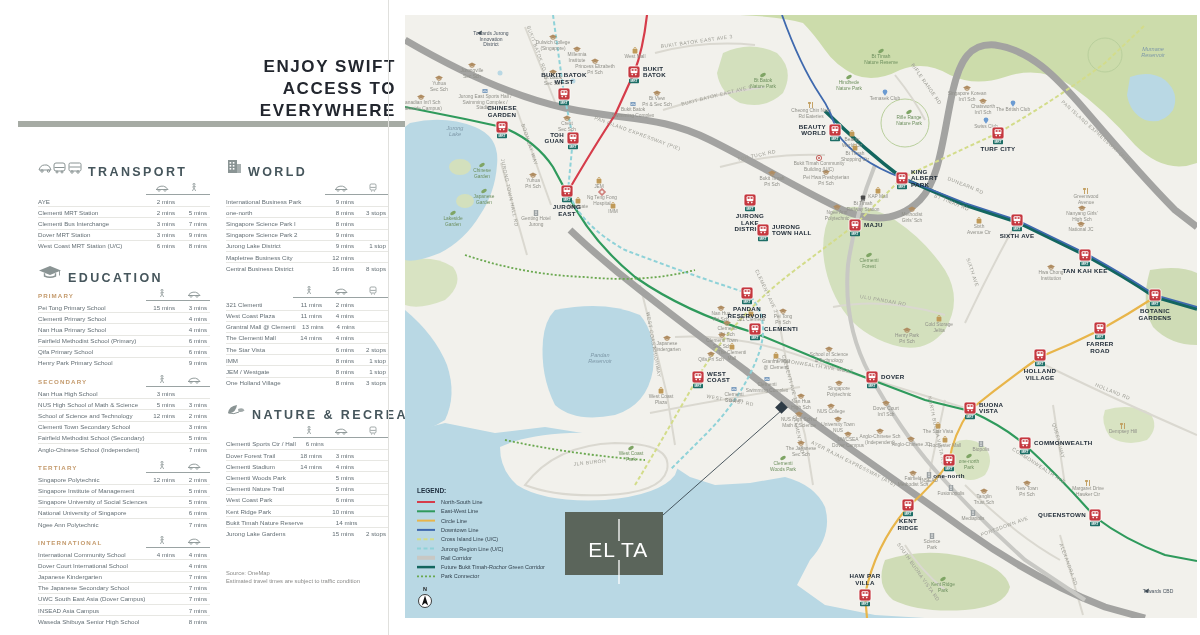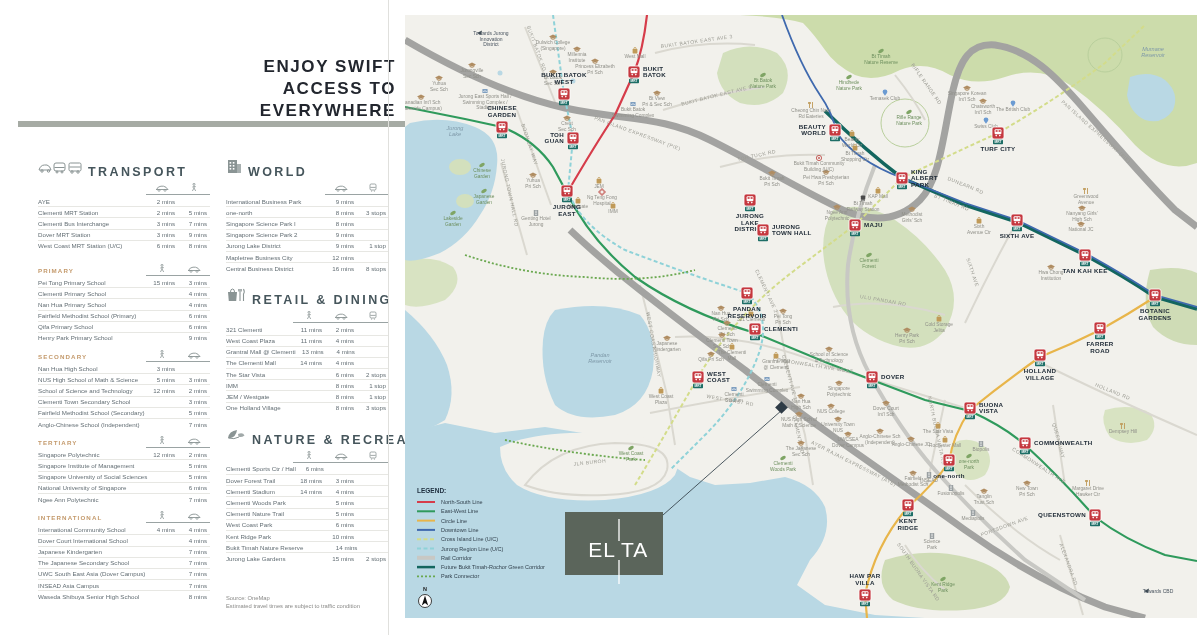--- a/index.html
+++ b/index.html
@@ -102,20 +102,28 @@
               <span class="val">9 mins</span>
             </div>
             <div class="row">
               <span class="nm">West Coast MRT Station (U/C)</span>
               <span class="val">6 mins</span>
               <span class="val">8 mins</span>
             </div>
           </div>
         </div>
         <div class="section">
+          <div class="sec-head">
+            <span><svg width="24" height="14" viewBox="0 0 24 14">
+                <polygon points="12,1 23,5.5 12,10 1,5.5" fill="#8a9494"></polygon>
+                <path d="M6.5 8.2 L6.5 11 Q12 13.6 17.5 11 L17.5 8.2" fill="none" stroke="#8a9494" stroke-width="1.4"></path>
+                <line x1="21.5" y1="6" x2="21.5" y2="10.5" stroke="#8a9494" stroke-width="0.9"></line>
+              </svg></span>
+            <span class="sec-title">EDUCATION</span>
+          </div>
           <div class="grp">
             <div class="grp-head">
               <span class="grp-label">PRIMARY</span>
               <span class="grp-cols">
                 <span class="colslot">
                   <svg width="8" height="9" viewBox="0 0 8 9">
                     <circle cx="4" cy="1.3" r="1" fill="none" stroke="#8a9494" stroke-width="0.8"></circle>
                     <path d="M4 2.5 L4 5 M4 5 L2.4 8 M4 5 L5.7 8 M2.3 4 L5.8 3.6" fill="none" stroke="#8a9494" stroke-width="0.8"></path>
                   </svg>
                 </span>
@@ -385,32 +393,20 @@
               <span class="val"></span>
             </div>
             <div class="row">
               <span class="nm">Central Business District</span>
               <span class="val">16 mins</span>
               <span class="val">8 stops</span>
             </div>
           </div>
         </div>
         <div class="section">
-          <div class="sec-head">
-            <span><svg width="20" height="15" viewBox="0 0 20 15">
-                <path d="M2 5 L11 5 L10.2 14 L2.8 14 Z" fill="#8a9494"></path>
-                <path d="M4.5 5 Q4.5 2 6.5 2 Q8.5 2 8.5 5" fill="none" stroke="#8a9494" stroke-width="1"></path>
-                <g stroke="#8a9494" stroke-width="1.1" fill="none">
-                  <line x1="14" y1="2" x2="14" y2="14"></line>
-                  <path d="M17.5 2 Q19 5 17.5 7 L17.5 14"></path>
-                  <path d="M12.8 2 L12.8 4.5 M15.2 2 L15.2 4.5"></path>
-                </g>
-              </svg></span>
-            <span class="sec-title">RETAIL &amp; DINING</span>
-          </div>
           <div class="grp">
             <div class="grp-head">
               <span class="grp-label"></span>
               <span class="grp-cols">
                 <span class="colslot">
                   <svg width="8" height="9" viewBox="0 0 8 9">
                     <circle cx="4" cy="1.3" r="1" fill="none" stroke="#8a9494" stroke-width="0.8"></circle>
                     <path d="M4 2.5 L4 5 M4 5 L2.4 8 M4 5 L5.7 8 M2.3 4 L5.8 3.6" fill="none" stroke="#8a9494" stroke-width="0.8"></path>
                   </svg>
                 </span>

